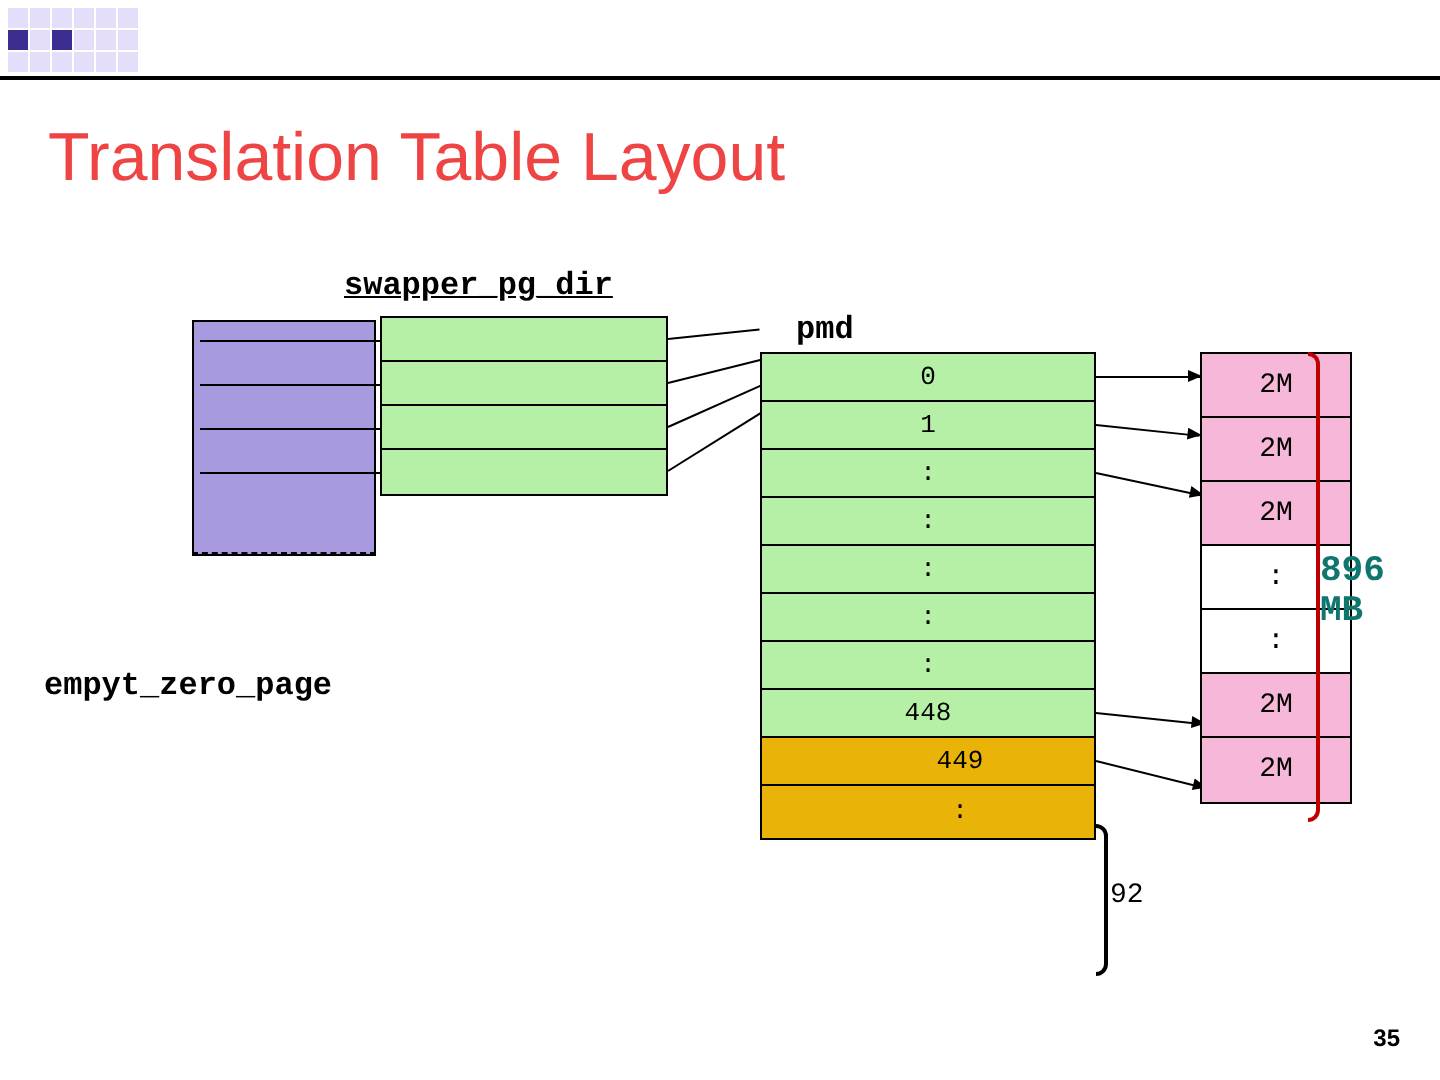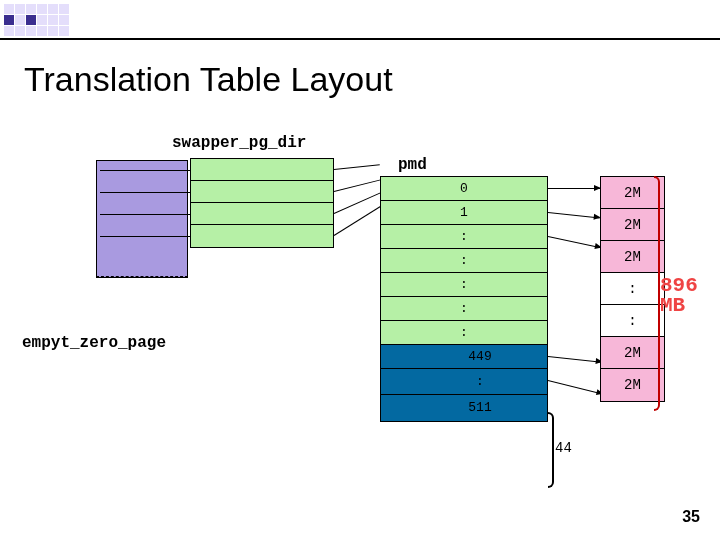--- a/index.html
+++ b/index.html
@@ -28,29 +28,30 @@
     position: absolute;
     top: 38px; left: 0;
     width: 720px; height: 2px;
     background: #000;
   }
   .title {
     position: absolute;
     top: 60px; left: 24px;
     font-size: 34px;
     font-weight: normal;
-    color: #000000;
+    color: #ef4444;
   }
   .mono { font-family: "Courier New", monospace; font-weight: bold; }
 
   
   .swapper-label {
     position: absolute;
     top: 134px; left: 172px;
     font-size: 16px;
+    text-decoration: underline;
   }
   .purple-box {
     position: absolute;
     top: 160px; left: 96px;
     width: 92px; height: 118px;
     background: #a99ae0;
     border: 1px solid #000;
   }
   .green-box {
     position: absolute;
@@ -100,63 +101,63 @@
     height: 24px;
     border-bottom: 1px solid #000;
     background: #fff;
     text-align: center;
     font-family: "Courier New", monospace;
     font-size: 13px;
     line-height: 24px;
   }
   .pmd-box .prow:last-child { border-bottom: none; }
   .pmd-box .prow.green { background: #b6f0a6; }
-  .pmd-box .prow.yellow { background: #0369a1; padding-left: 32px; }
+  .pmd-box .prow.yellow { background: #eab308; padding-left: 32px; }
   .pmd-box .prow.tall { height: 26px; line-height: 26px; }
 
   
   .pink-box {
     position: absolute;
     top: 176px; left: 600px;
-    width: 65px;
+    width: 76px;
     border: 1px solid #000;
   }
   .pink-box .krow {
     height: 32px;
     border-bottom: 1px solid #000;
     background: #f7b7d8;
     text-align: center;
     font-family: "Courier New", monospace;
     font-size: 14px;
     line-height: 32px;
   }
   .pink-box .krow:last-child { border-bottom: none; }
   .pink-box .krow.white { background: #fff; }
 
   .mb-label {
     position: absolute;
     top: 276px; left: 660px;
-    color: #ef4444;
+    color: #0f766e;
     font-weight: bold;
     font-family: "Courier New", monospace;
-    font-size: 21px;
+    font-size: 18px;
     line-height: 20px;
   }
 
   .n64 {
     position: absolute;
     top: 440px; left: 555px;
     font-family: "Courier New", monospace;
     font-size: 14px;
   }
 
   .pagenum {
     position: absolute;
     bottom: 14px; right: 20px;
-    font-size: 16px;
+    font-size: 12px;
     font-weight: bold;
   }
 
   
   .arrow-g {
     position: absolute;
     height: 1px;
     background: #000;
   }
   .brace-896 {
@@ -251,23 +252,23 @@
 
 <div class="pmd-label mono">pmd</div>
 <div class="pmd-box">
   <div class="prow green">0</div>
   <div class="prow green">1</div>
   <div class="prow green">:</div>
   <div class="prow green">:</div>
   <div class="prow green">:</div>
   <div class="prow green">:</div>
   <div class="prow green">:</div>
+  <div class="prow green">448</div>
   <div class="prow yellow">449</div>
   <div class="prow yellow tall">:</div>
-  <div class="prow yellow tall">511</div>
 </div>
 
 <div class="parrow" style="top:188px;width:52px"></div>
 <div class="parrow" style="top:212px;width:52px;transform:rotate(6deg);transform-origin:left center"></div>
 <div class="parrow" style="top:236px;width:54px;transform:rotate(12deg);transform-origin:left center"></div>
 <div class="parrow" style="top:356px;width:54px;transform:rotate(6deg);transform-origin:left center"></div>
 <div class="parrow" style="top:380px;width:56px;transform:rotate(14deg);transform-origin:left center"></div>
 
 <div class="pink-box">
   <div class="krow">2M</div>
@@ -279,15 +280,15 @@
   <div class="krow">2M</div>
 </div>
 
 <div class="brace-896"></div>
 <div class="mb-label">
   <span>896</span><br>
   <span>MB</span>
 </div>
 
 <div class="brace-64"></div>
-<div class="n64">44</div>
+<div class="n64">92</div>
 
 <div class="pagenum">35</div>
 
 </body></html>

